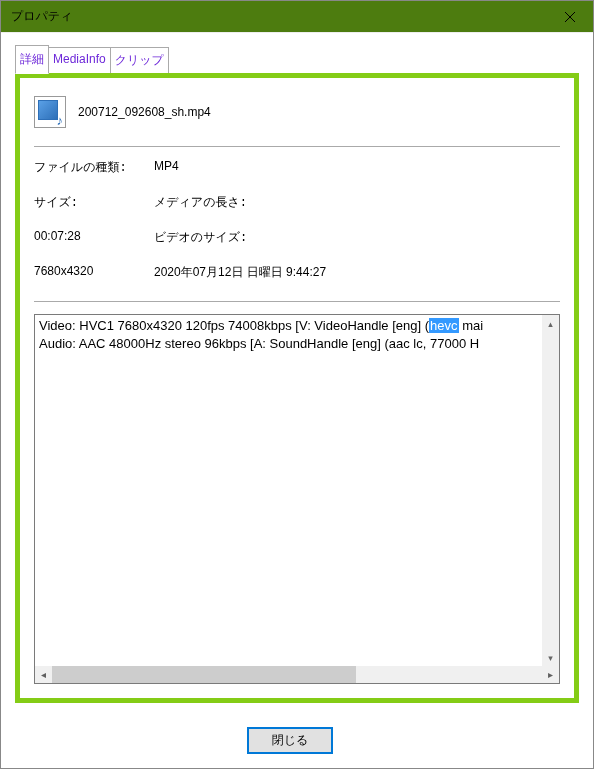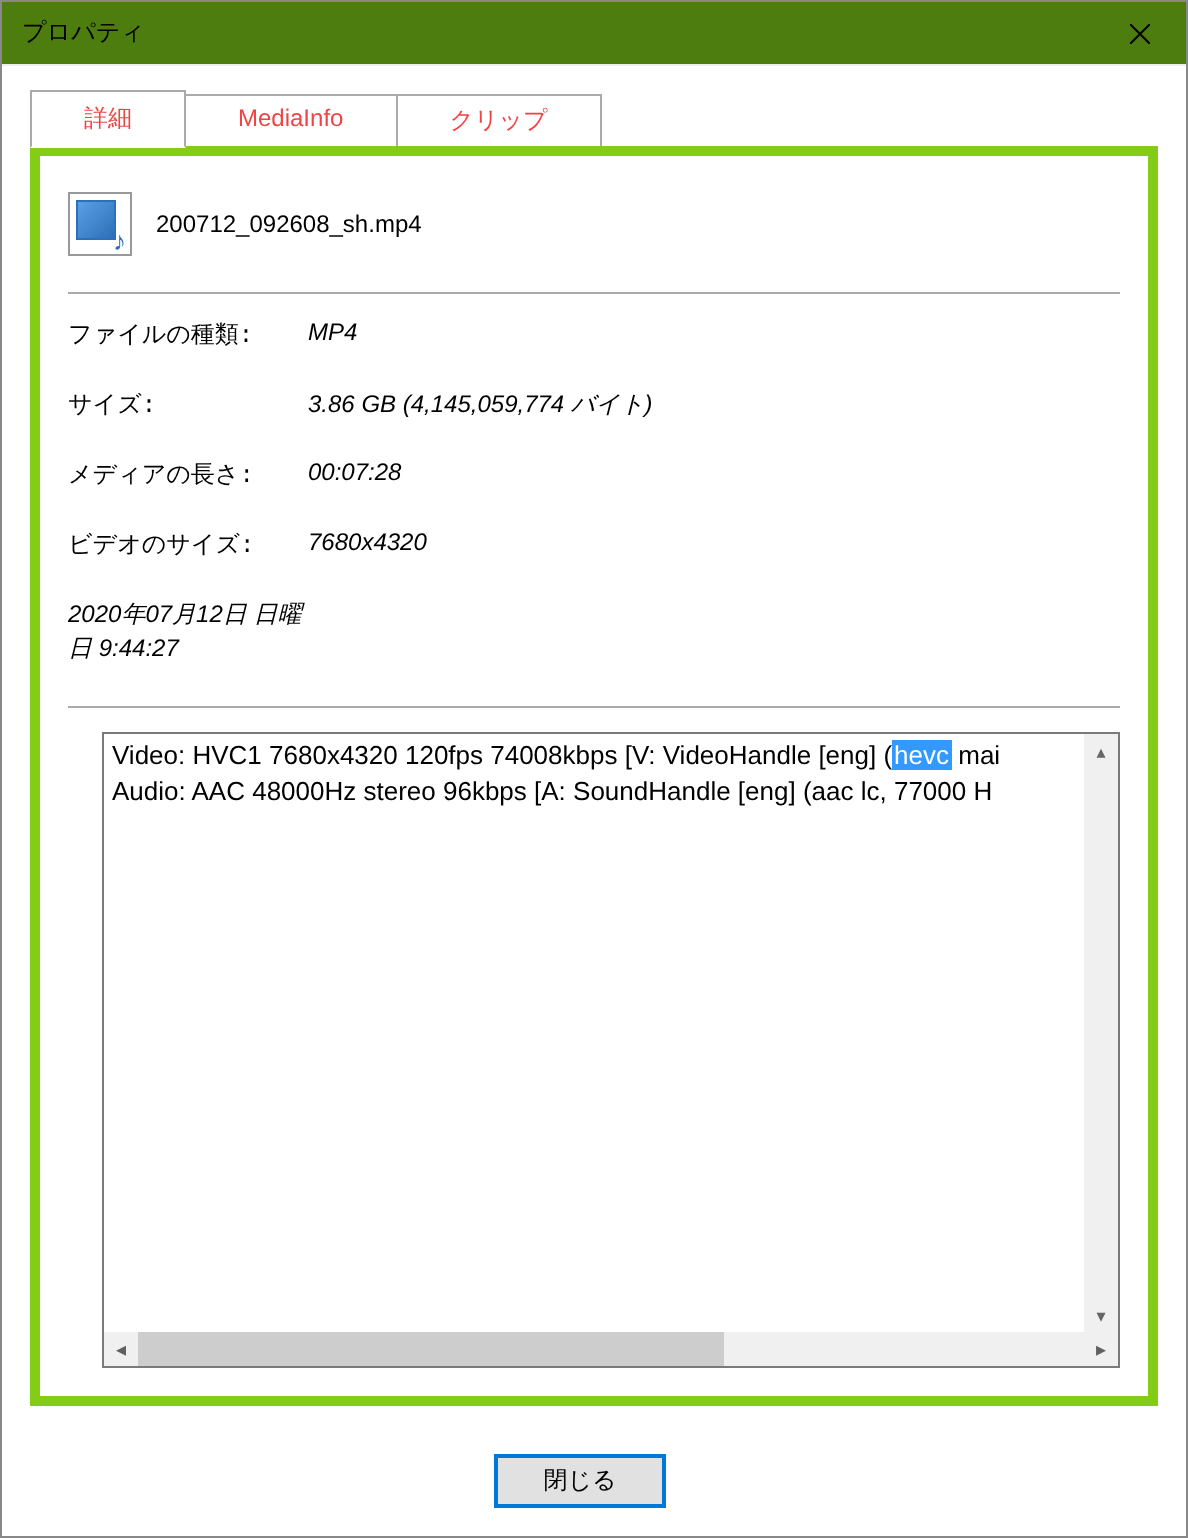--- a/index.html
+++ b/index.html
@@ -41,28 +41,28 @@
     padding: 12px 14px 14px 14px;
     display: flex;
     flex-direction: column;
   }
   .tabs {
     display: flex;
     position: relative;
     margin-bottom: 0;
   }
   .tab {
-    padding: 4px 26px;
+    padding: 4px 4px;
     border: 1px solid #aaa;
     border-bottom: none;
     background: #fff;
     font-size: 12px;
     position: relative;
     cursor: pointer;
-    color: #ef4444;
+    color: #6d28d9;
   }
   .tab.active {
     background: #fff;
     z-index: 2;
     border-bottom: 1px solid #fff;
     margin-bottom: -1px;
     padding-top: 5px;
   }
   .tab:not(.active) {
     background: #fff;
@@ -110,26 +110,25 @@
     margin: 4px 0 12px 0;
   }
   .props {
     display: grid;
     grid-template-columns: 120px 1fr;
     row-gap: 18px;
     font-size: 12px;
     margin-bottom: 16px;
   }
   .props .lbl { color: #000; font-family: Liberation Mono, monospace; }
-  .props .val { color: #000; font-style: italic; }
+  .props .val { color: #000; }
   .mediabox-wrap {
     flex: 1;
     display: flex;
     flex-direction: column;
-    margin-left: 17px;
   }
   .mediabox {
     flex: 1;
     border: 1px solid #7a7a7a;
     background: #fff;
     position: relative;
     overflow: hidden;
     font-family: "Meiryo", "Segoe UI", sans-serif;
     font-size: 13px;
   }
@@ -220,21 +219,20 @@
       <div class="fileicon"></div>
       <div class="fname">200712_092608_sh.mp4</div>
     </div>
     <hr class="sep">
 
     <div class="props">
       <div class="lbl">ファイルの種類:</div>
       <div class="val">MP4</div>
 
       <div class="lbl">サイズ:</div>
-      <div class="val">3.86 GB (4,145,059,774 バイト)</div>
 
       <div class="lbl">メディアの長さ:</div>
       <div class="val">00:07:28</div>
 
       <div class="lbl">ビデオのサイズ:</div>
       <div class="val">7680x4320</div>
 
       <div class="val">2020年07月12日 日曜日 9:44:27</div>
     </div>
 

